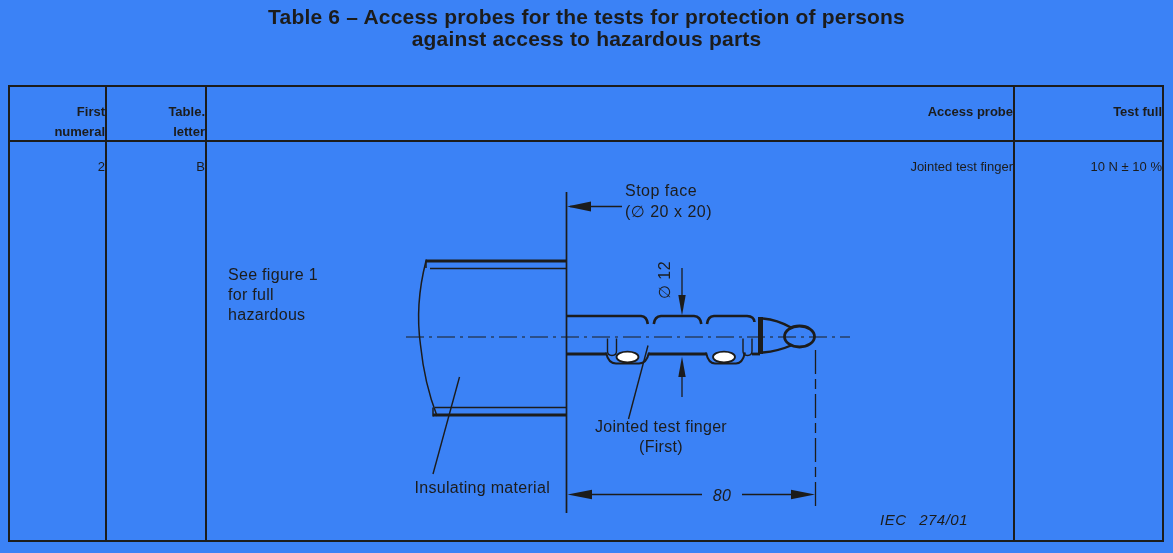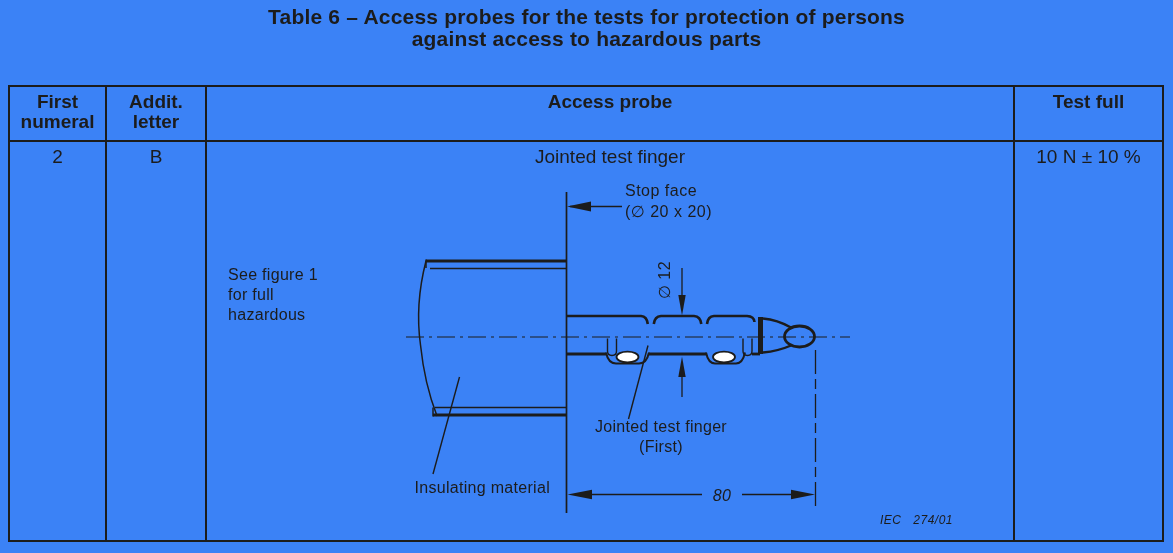--- a/index.html
+++ b/index.html
@@ -8,54 +8,54 @@
     font-family:"Liberation Sans","DejaVu Sans",sans-serif;color:#1c1c1c;
     overflow:hidden;
   }
   
   .doc-title{position:absolute;left:0;top:6px;width:1173px;text-align:center;
     font-weight:bold;font-size:21px;line-height:22px;letter-spacing:.2px;}
   
   .tbl{position:absolute;left:8px;top:85px;width:1156px;height:457px;
     box-sizing:border-box;border:2.5px solid #1c1c1c;
     display:grid;grid-template-columns:97px 100px 808px 1fr;grid-template-rows:55px 1fr;}
-  .cell{box-sizing:border-box;border-right:2px solid #1c1c1c;padding-top:5px;
-    text-align:center;font-size:19px;line-height:20px;}
+  .cell{box-sizing:border-box;border-right:2px solid #1c1c1c;padding-top:15px;
+    text-align:right;font-size:13px;line-height:20px;}
   .cell.last{border-right:none;}
   .cell.hd{font-weight:bold;border-bottom:2.5px solid #1c1c1c;}
   
   .fig-svg{position:absolute;left:0;top:0;pointer-events:none;}
   .lbl{position:absolute;font-size:16px;line-height:20px;letter-spacing:.3px;white-space:nowrap;}
   .lbl-note{left:228px;top:265px;}
   .lbl-stop{left:625px;top:181px;line-height:20.5px;letter-spacing:.5px;}
   .lbl-dia{left:639px;top:271px;width:52px;height:18px;display:flex;align-items:center;
     justify-content:center;transform:rotate(-90deg);letter-spacing:.5px;}
   .lbl-insu{left:357px;top:478px;width:193px;text-align:right;}
   .lbl-finger{left:583px;top:417px;width:156px;text-align:center;line-height:19.5px;}
   .lbl-80{left:702px;top:486px;width:40px;text-align:center;font-style:italic;}
-  .lbl-iec{left:880px;top:510px;font-style:italic;font-size:12px;word-spacing:8px;letter-spacing:.5px;text-align:right;}
+  .lbl-iec{left:880px;top:510px;font-style:italic;font-size:15px;word-spacing:8px;letter-spacing:.5px;text-align:right;}
   svg .ln{stroke:#1c1c1c;fill:none;}
 </style>
 </head>
 <body>
 
 <div class="page">
 
   <div class="doc-title">
     <div>Table 6 – Access probes for the tests for protection of persons</div>
     <div>against access to hazardous parts</div>
   </div>
 
   <div class="tbl">
     <div class="cell hd">
       <div>First</div>
       <div>numeral</div>
     </div>
     <div class="cell hd">
-      <div>Addit.</div>
+      <div>Table.</div>
       <div>letter</div>
     </div>
     <div class="cell hd">
       <div>Access probe</div>
     </div>
     <div class="cell hd last">
       <div>Test full</div>
     </div>
 
     <div class="cell">2</div>

